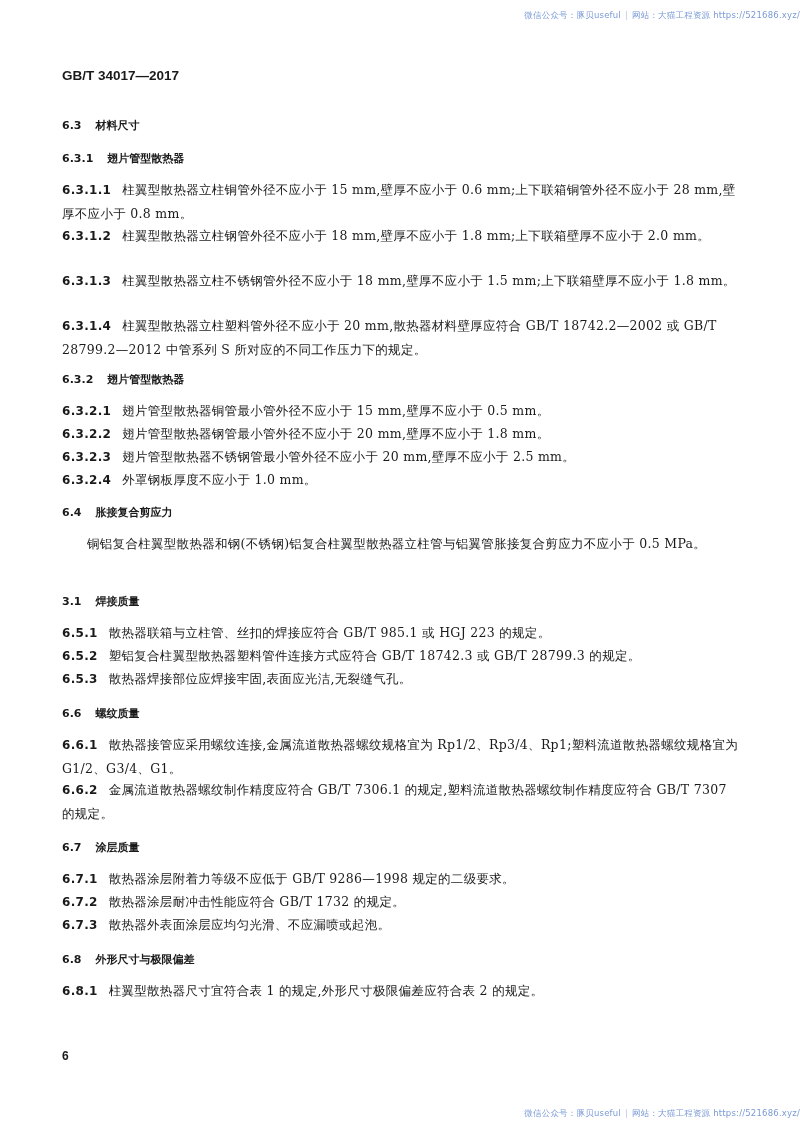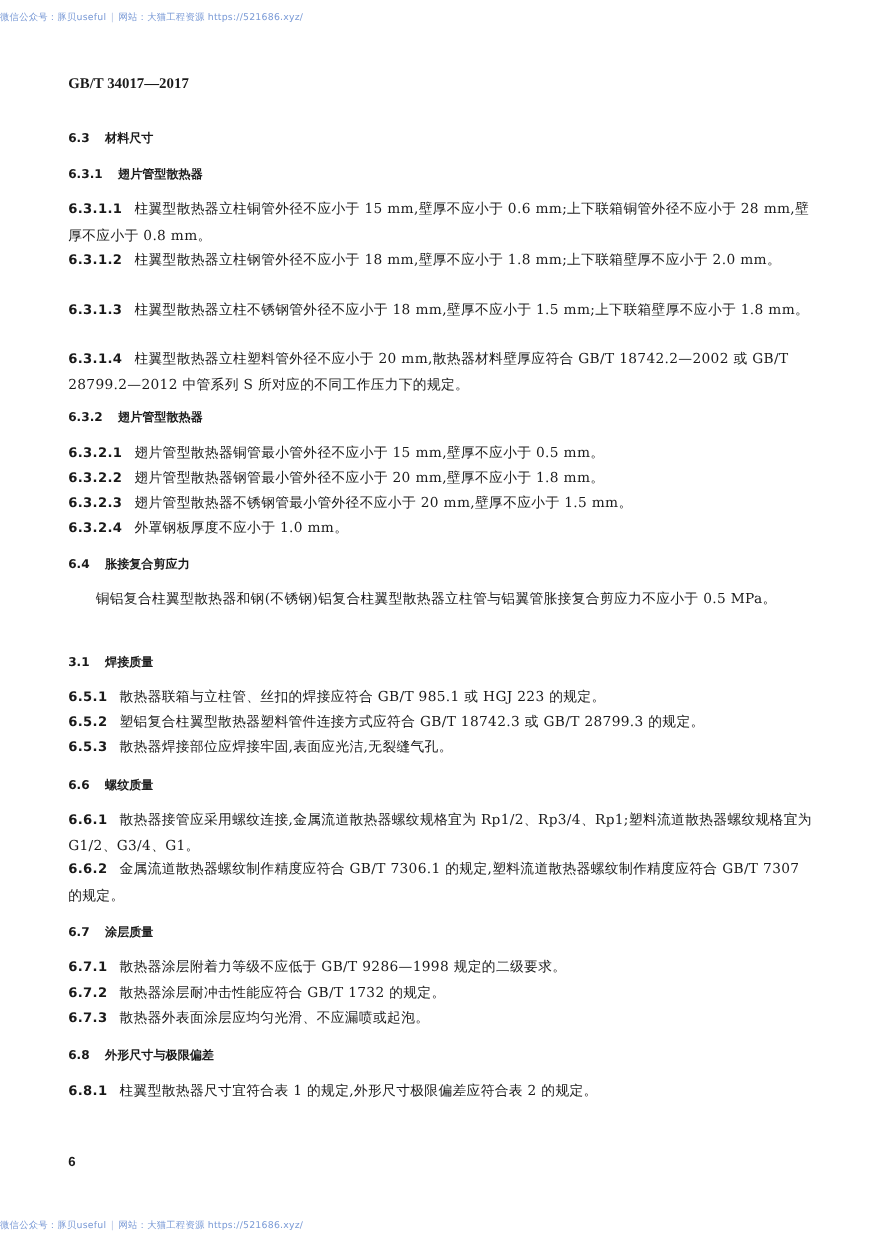--- a/index.html
+++ b/index.html
@@ -2,30 +2,30 @@
 <html><head>
 <meta charset="utf-8">
 <style>
   html, body { margin: 0; padding: 0; }
   body {
     width: 800px; height: 1131px; background: #ffffff; position: relative;
     font-family: "DejaVu Serif", "Liberation Serif", serif; color: #1a1a1a;
     overflow: hidden;
   }
   .watermark {
-    position: absolute; left: 0; width: 800px; text-align: left;
+    position: absolute; left: 0; width: 800px; text-align: right;
     font-size: 8.5px; color: #7a9ad6; font-family: "DejaVu Sans", sans-serif;
     letter-spacing: 0.2px;
   }
   .wm-top { top: 10px; }
   .wm-bottom { top: 1108px; }
   .wm-sep { color: #b9c8e6; margin: 0 4px; }
   .std-code {
     position: absolute; left: 62px; top: 68px; font-weight: bold;
-    font-family: Liberation Serif, serif; font-size: 13.5px;
+    font-family: Liberation Sans, sans-serif; font-size: 13.5px;
   }
   .page-no {
     position: absolute; left: 62px; top: 1049px; font-weight: bold;
     font-family: "Liberation Sans", sans-serif; font-size: 12px;
   }
   .content { position: absolute; left: 62px; top: 0; width: 680px; }
   .h {
     position: absolute; left: 0; font-family: "DejaVu Sans", sans-serif;
     font-weight: bold; font-size: 11px; white-space: nowrap;
   }
@@ -76,21 +76,21 @@
     <span class="num">6.3.2</span><span>翅片管型散热器</span>
   </div>
 
   <div class="p" style="top:399px">
     <span class="num">6.3.2.1</span><span>翅片管型散热器铜管最小管外径不应小于 15 mm,壁厚不应小于 0.5 mm。</span>
   </div>
   <div class="p" style="top:422px">
     <span class="num">6.3.2.2</span><span>翅片管型散热器钢管最小管外径不应小于 20 mm,壁厚不应小于 1.8 mm。</span>
   </div>
   <div class="p" style="top:445px">
-    <span class="num">6.3.2.3</span><span>翅片管型散热器不锈钢管最小管外径不应小于 20 mm,壁厚不应小于 1.5 mm。</span>
+    <span class="num">6.3.2.3</span><span>翅片管型散热器不锈钢管最小管外径不应小于 20 mm,壁厚不应小于 2.5 mm。</span>
   </div>
   <div class="p" style="top:468px">
     <span class="num">6.3.2.4</span><span>外罩钢板厚度不应小于 1.0 mm。</span>
   </div>
 
   <div class="h" style="top:505px">
     <span class="num">6.4</span><span>胀接复合剪应力</span>
   </div>
   <div class="p indent" style="top:532px">
     <span>铜铝复合柱翼型散热器和钢(不锈钢)铝复合柱翼型散热器立柱管与铝翼管胀接复合剪应力不应小于 0.5 MPa。</span>

